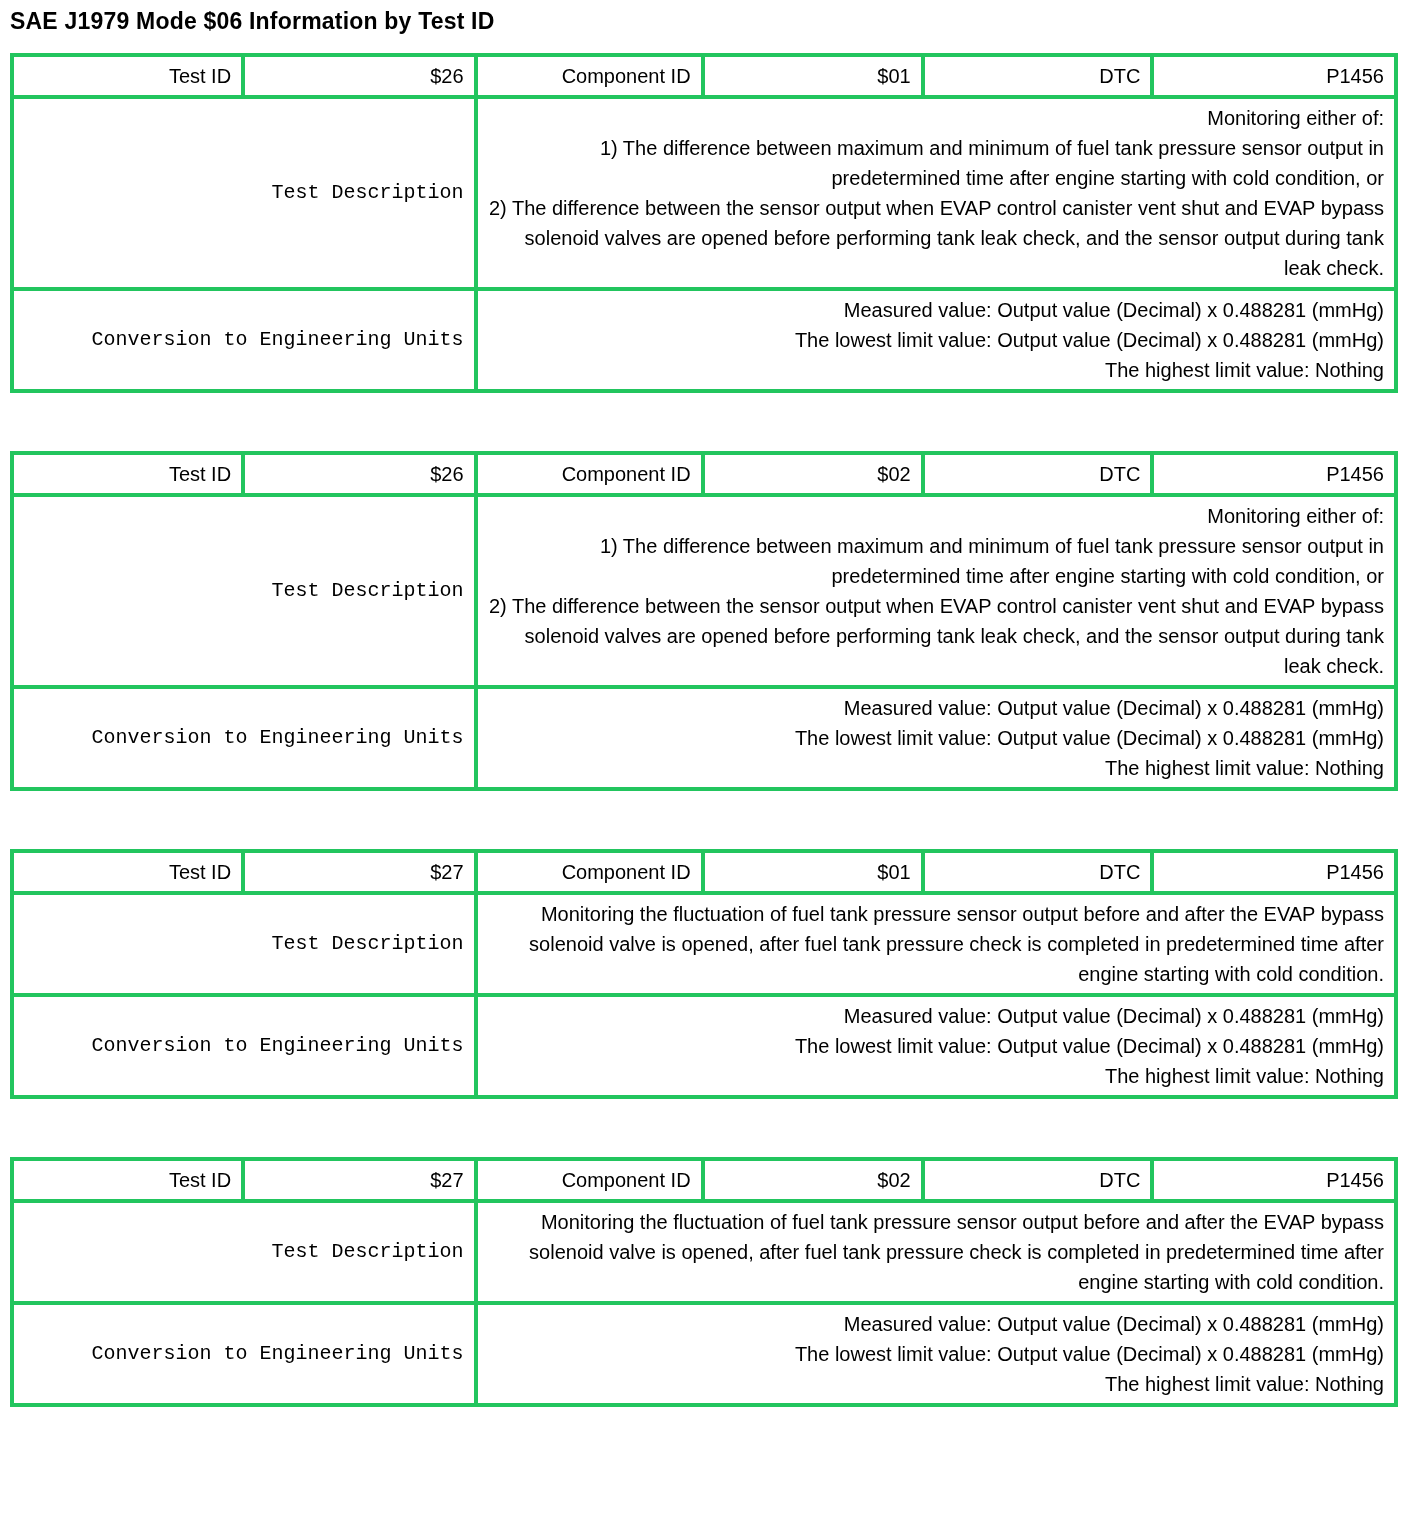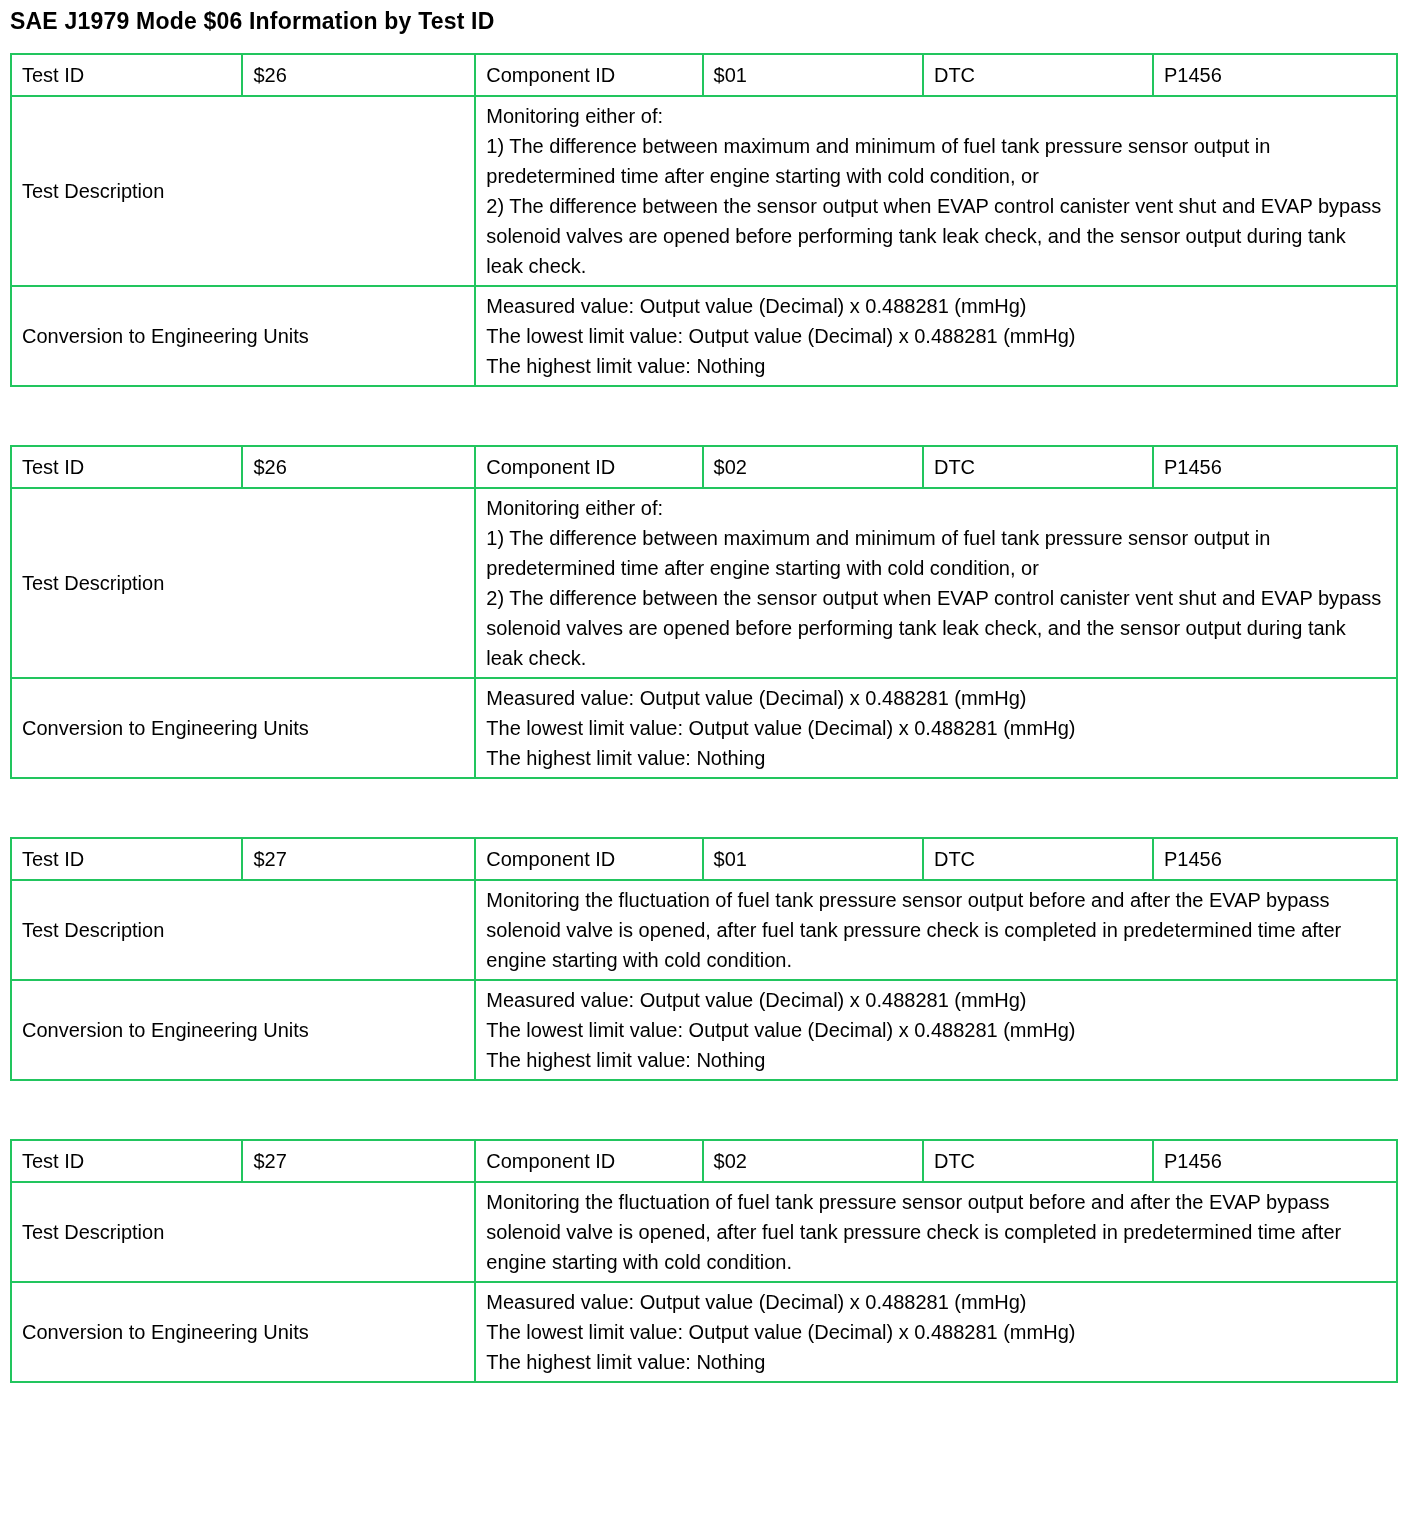--- a/index.html
+++ b/index.html
@@ -21,31 +21,33 @@
   table.info-table {
     width: 100%;
     border-collapse: collapse;
     table-layout: fixed;
     margin-bottom: 58px;
     font-size: 20px;
     line-height: 30px;
   }
   table.info-table:last-child { margin-bottom: 0; }
   table.info-table td {
-    border: 2px solid #22c55e;
+    border: 4px solid #22c55e;
     padding: 4px 10px;
     vertical-align: middle;
     overflow: hidden;
+    text-align: right;
   }
   td.hdr-cell {
     height: 42px;
     white-space: nowrap;
   }
   td.label-cell {
     vertical-align: middle;
+    font-family: Liberation Mono, monospace;
   }
   td.body-cell {
     vertical-align: middle;
     padding-top: 7px;
     padding-bottom: 7px;
   }
   .multiline {
     white-space: pre-line;
   }
 </style>

